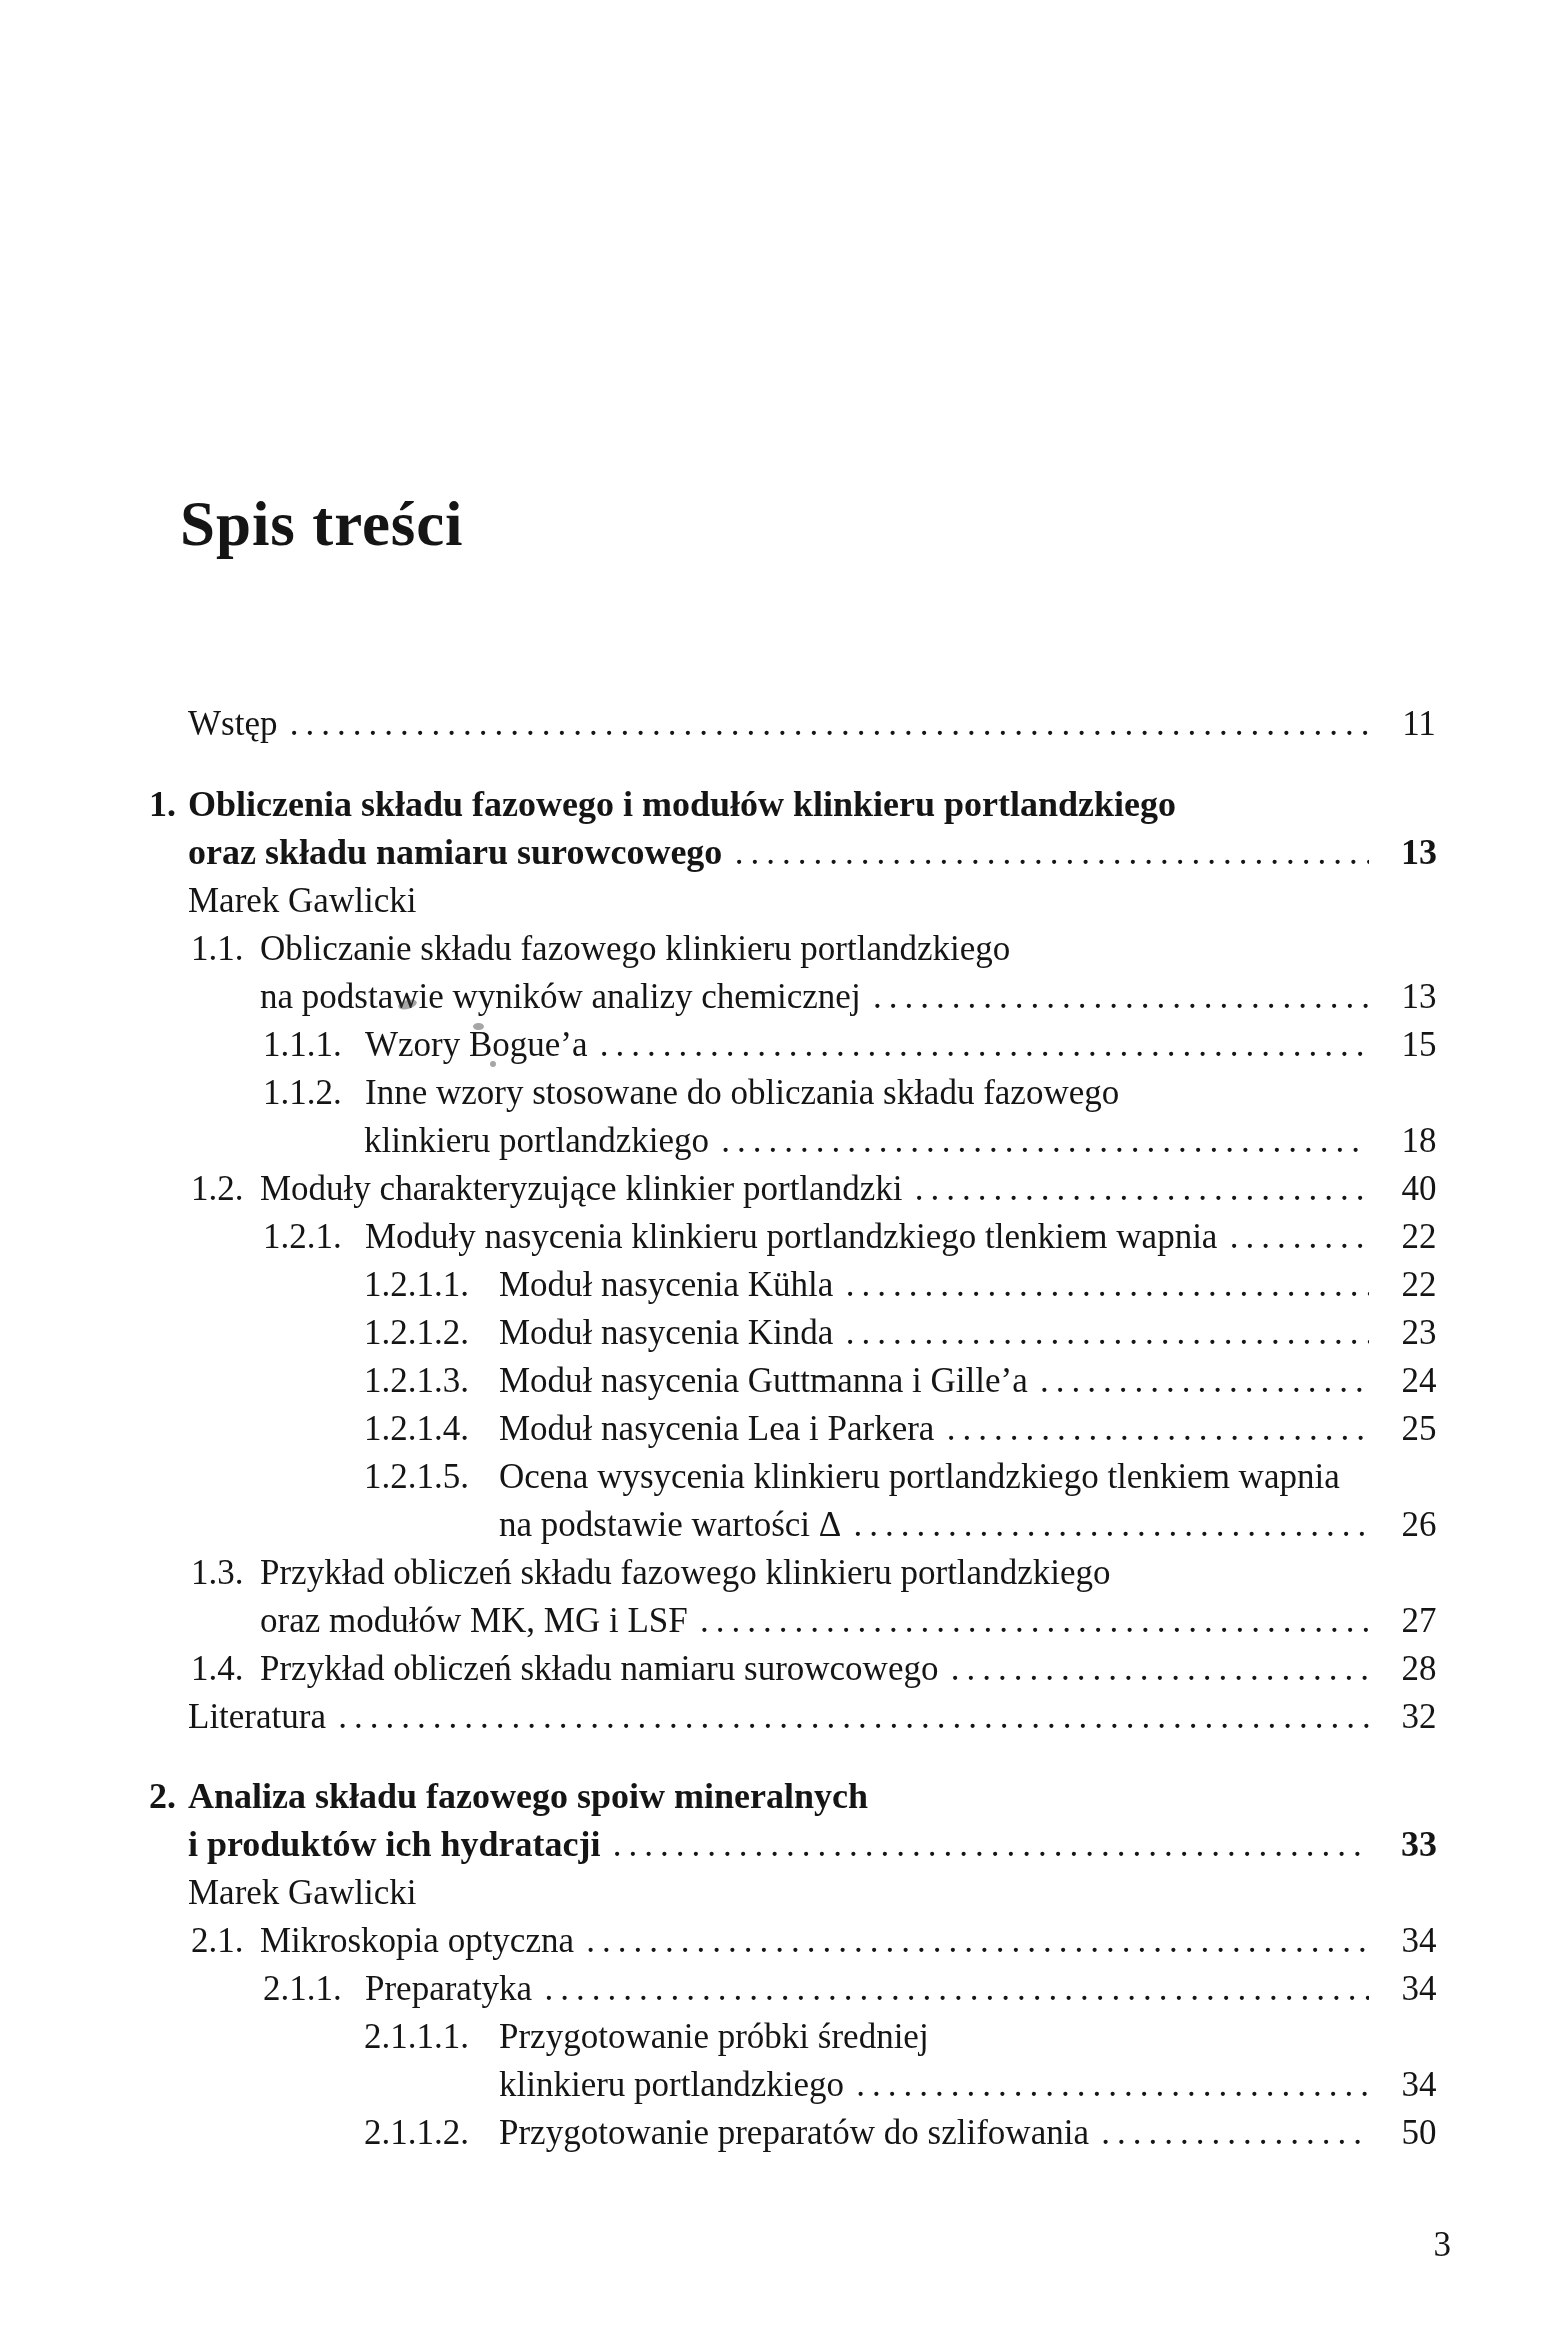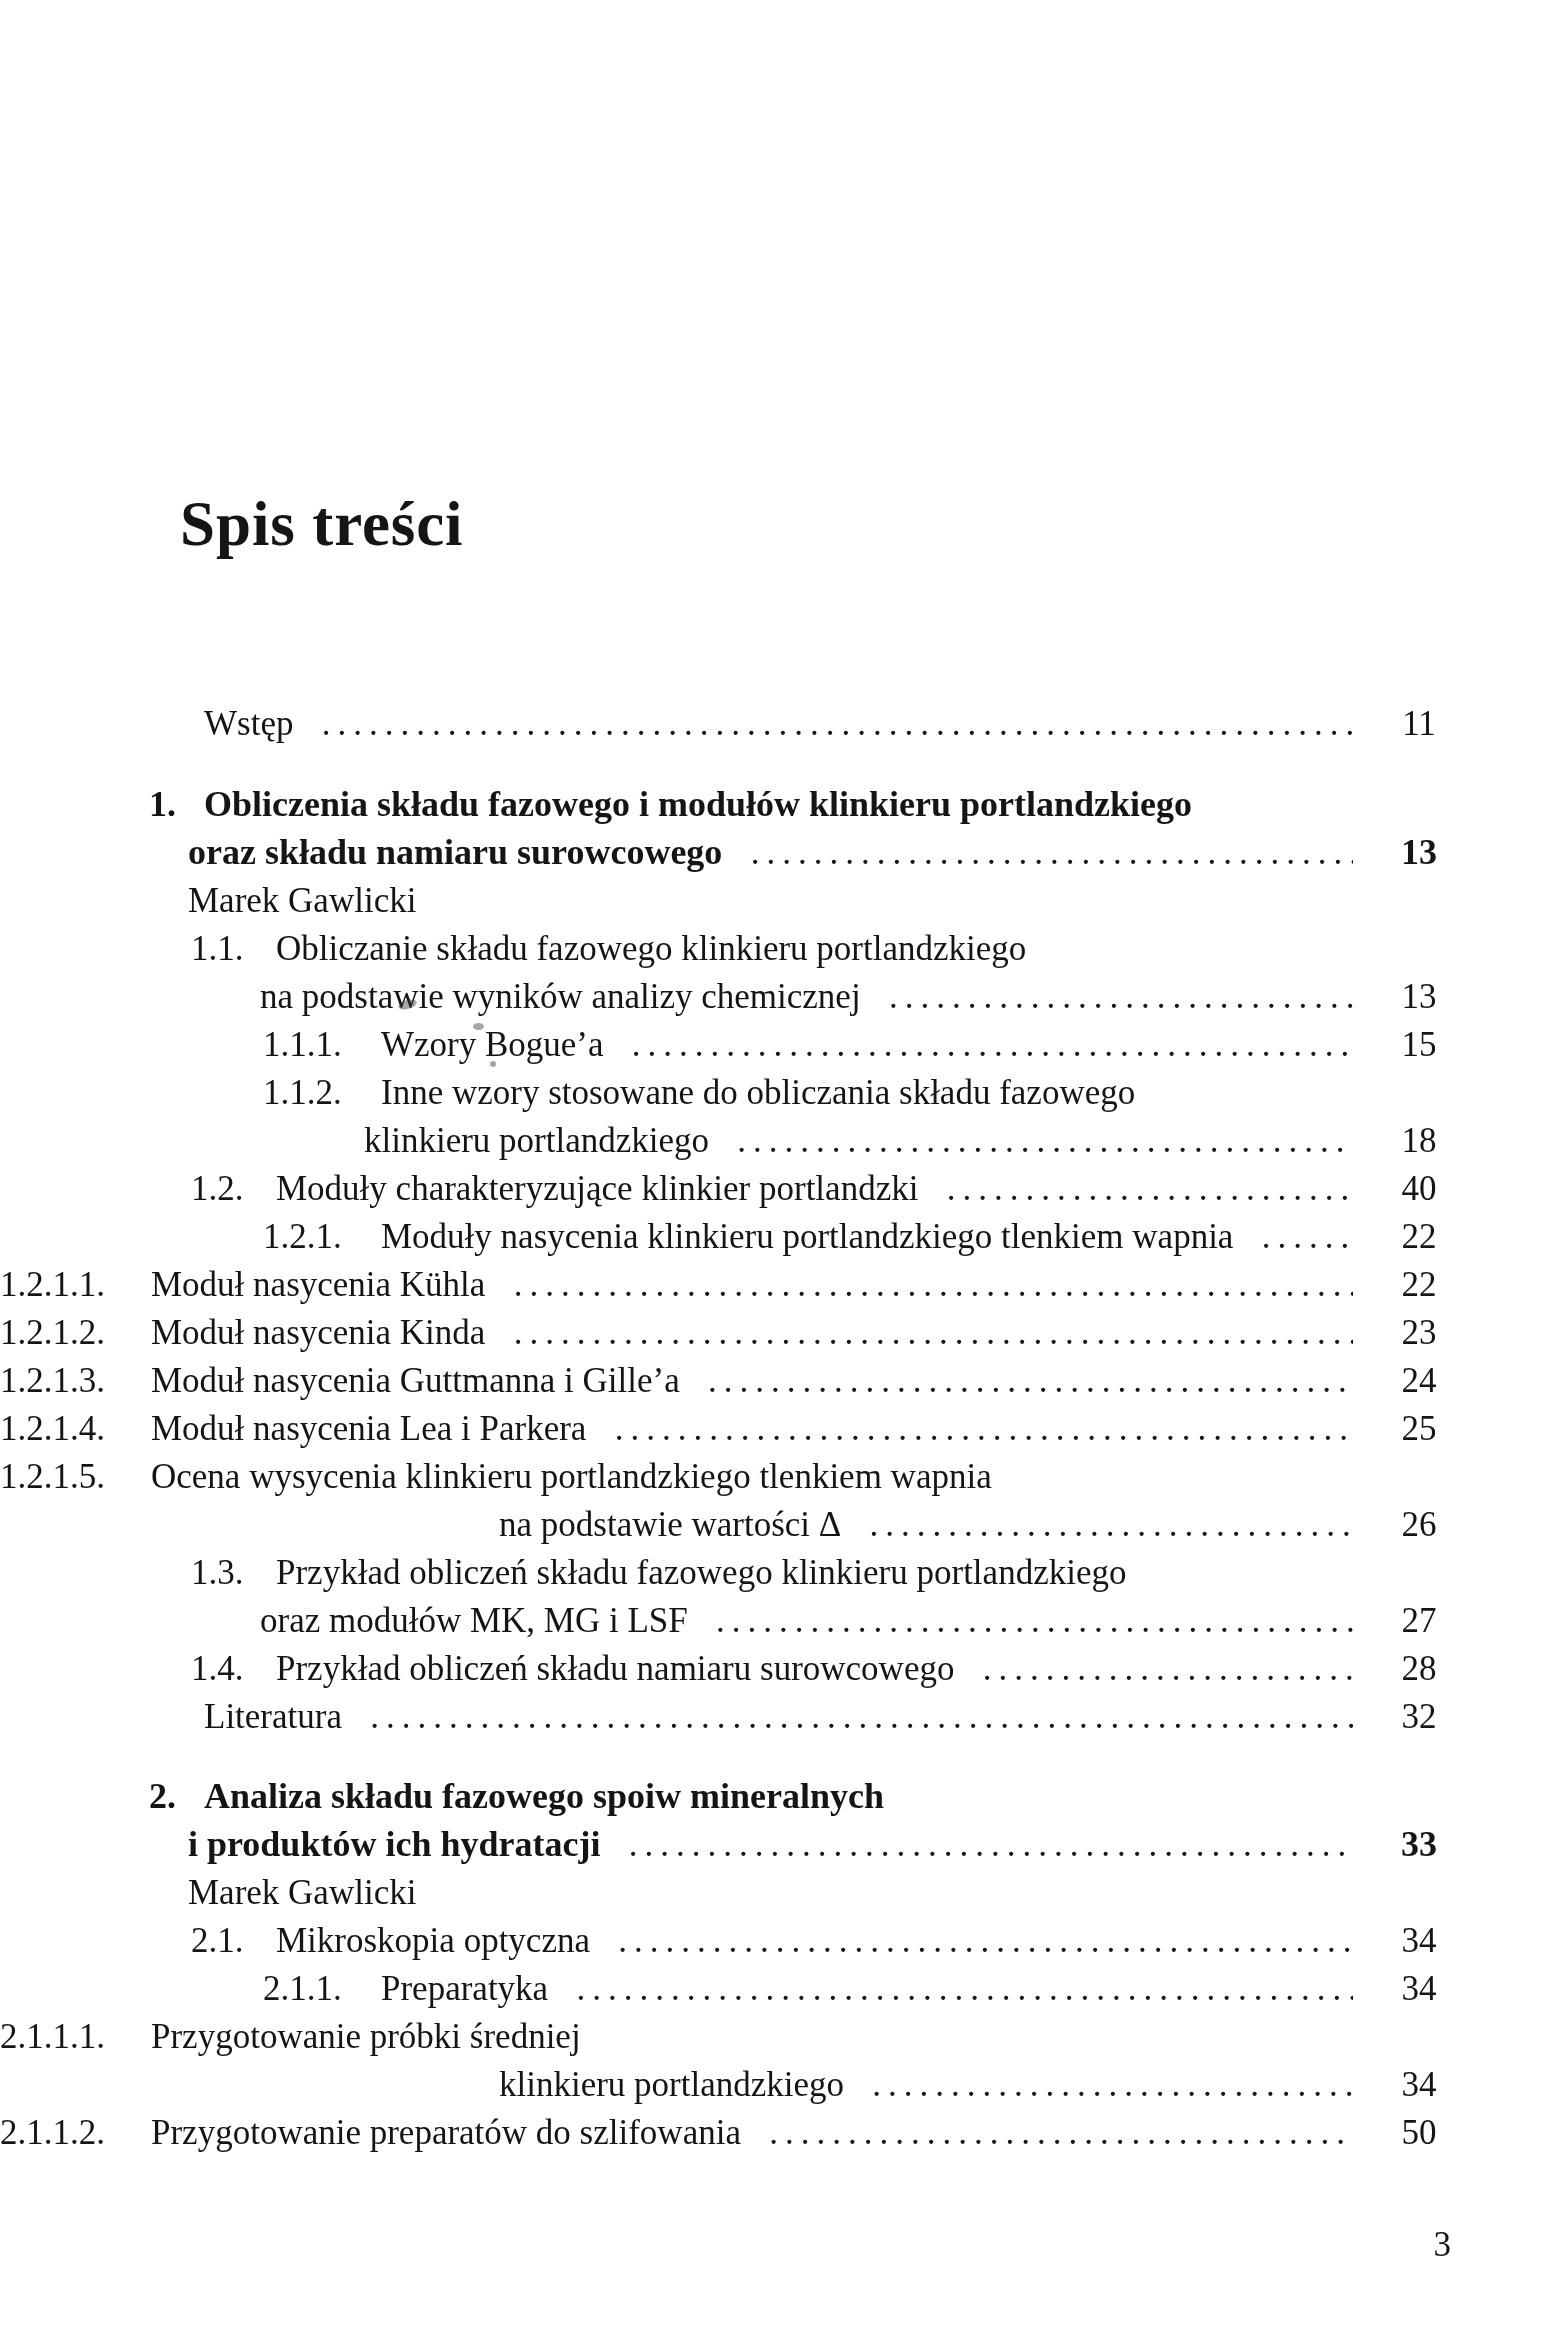--- a/index.html
+++ b/index.html
@@ -33,29 +33,28 @@
     left:0;
     top:700px;
     width:1452px;
   }
   .row{
     display:flex;
     align-items:baseline;
     font-size:35px;
     line-height:48px;
     white-space:nowrap;
-    gap:16px;
   }
   .row.bold{font-weight:bold;font-size:36px;}
   .row.italic{}
   .num{flex:0 0 auto;}
   .l0{padding-left:149px}.l0 .num{width:39px}
   .l1{padding-left:191px}.l1 .num{width:69px}
   .l2{padding-left:263px}.l2 .num{width:102px}
-  .l3{}.l3 .num{width:135px}
+  .l3{padding-left:364px}.l3 .num{width:135px}
   .l0.cont{padding-left:188px}
   .l1.cont{padding-left:260px}
   .l2.cont{padding-left:364px}
   .l3.cont{padding-left:499px}
   .txt{flex:0 0 auto;}
   .dots{
     flex:1 1 auto;
     min-width:0;
     overflow:hidden;
     white-space:nowrap;

